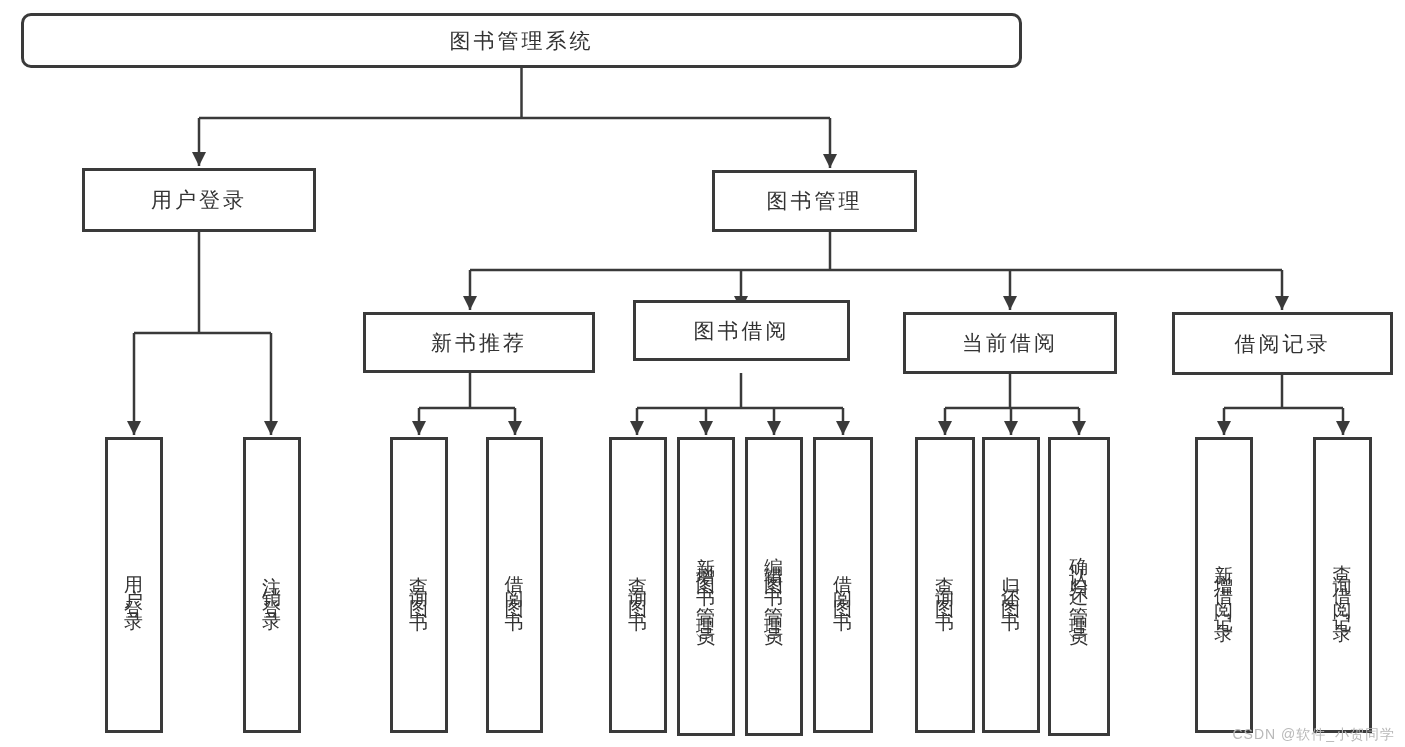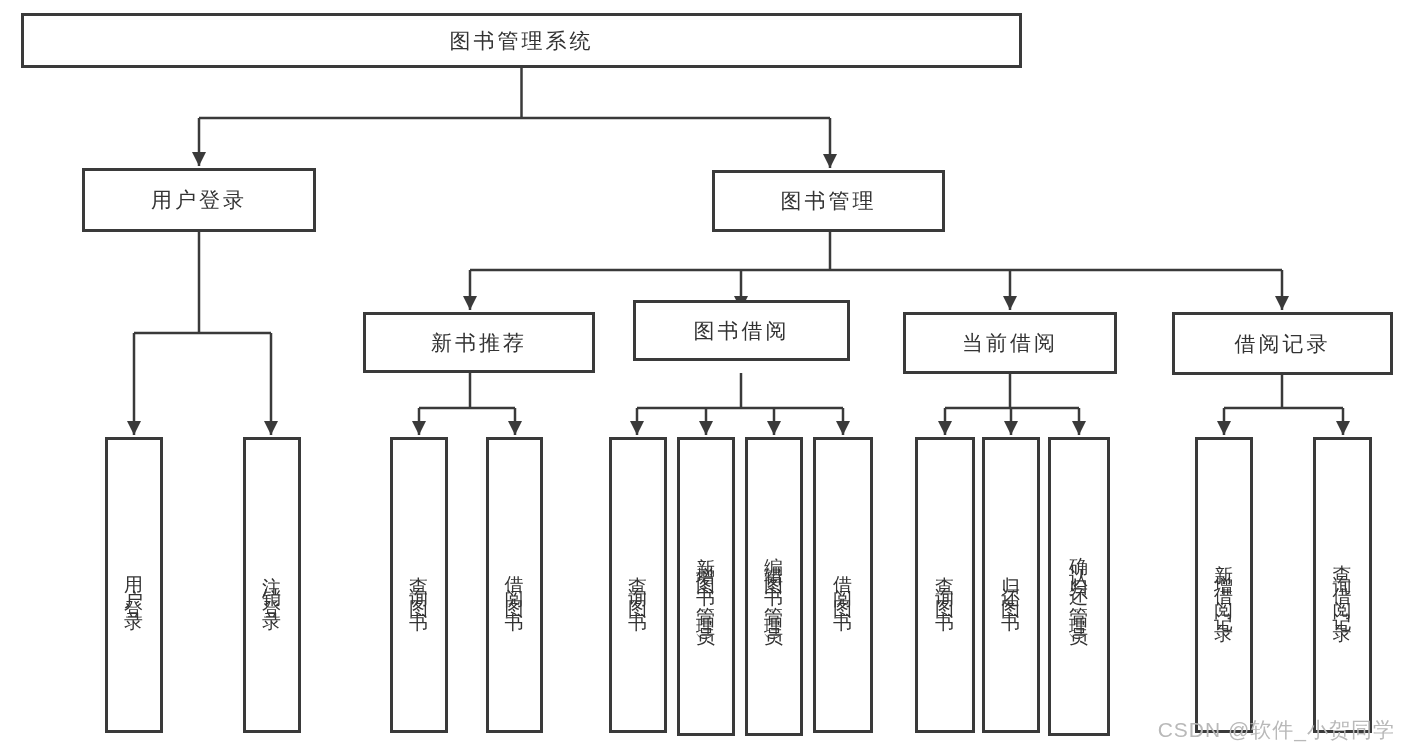--- a/index.html
+++ b/index.html
@@ -40,21 +40,21 @@
     text-orientation:mixed;
     letter-spacing:12px;
     line-height:1;
   }
   .v.long{letter-spacing:10px;}
   #watermark{
     position:absolute;
     right:10px;
     bottom:3px;
     color:var(--wm);
-    font-size:21px;
+    font-size:14px;
     letter-spacing:1px;
     z-index:3;
     white-space:nowrap;
   }
 </style>
 </head>
 <body>
 
 <div id="canvas">
 
@@ -101,24 +101,24 @@
       <path d="M1011 408 V435" marker-end="url(#arrow)"></path>
       <path d="M1079 408 V435" marker-end="url(#arrow)"></path>
 
       <path d="M1282 375 V408"></path>
       <path d="M1224 408 H1343"></path>
       <path d="M1224 408 V435" marker-end="url(#arrow)"></path>
       <path d="M1343 408 V435" marker-end="url(#arrow)"></path>
     </g>
   </svg>
 
-  <div class="node h" style="left:21px;top:13px;width:1001px;height:55px;">图书管理系统</div>
+  <div class="node h" style="left:21px;top:13px;width:1001px;height:55px;border-radius:10px;">图书管理系统</div>
 
   <div class="node h" style="left:82px;top:168px;width:234px;height:64px;">用户登录</div>
-  <div class="node h" style="left:712px;top:170px;width:233px;height:62px;">图书管理</div>
+  <div class="node h" style="left:712px;top:170px;width:205px;height:62px;">图书管理</div>
 
   <div class="node h" style="left:363px;top:312px;width:232px;height:61px;">新书推荐</div>
   <div class="node h" style="left:633px;top:300px;width:217px;height:61px;">图书借阅</div>
   <div class="node h" style="left:903px;top:312px;width:214px;height:62px;">当前借阅</div>
   <div class="node h" style="left:1172px;top:312px;width:221px;height:63px;">借阅记录</div>
 
   <div class="node v" style="left:105px;top:437px;width:58px;height:296px;">用户登录</div>
   <div class="node v" style="left:243px;top:437px;width:58px;height:296px;">注销登录</div>
 
   <div class="node v" style="left:390px;top:437px;width:58px;height:296px;">查询图书</div>

